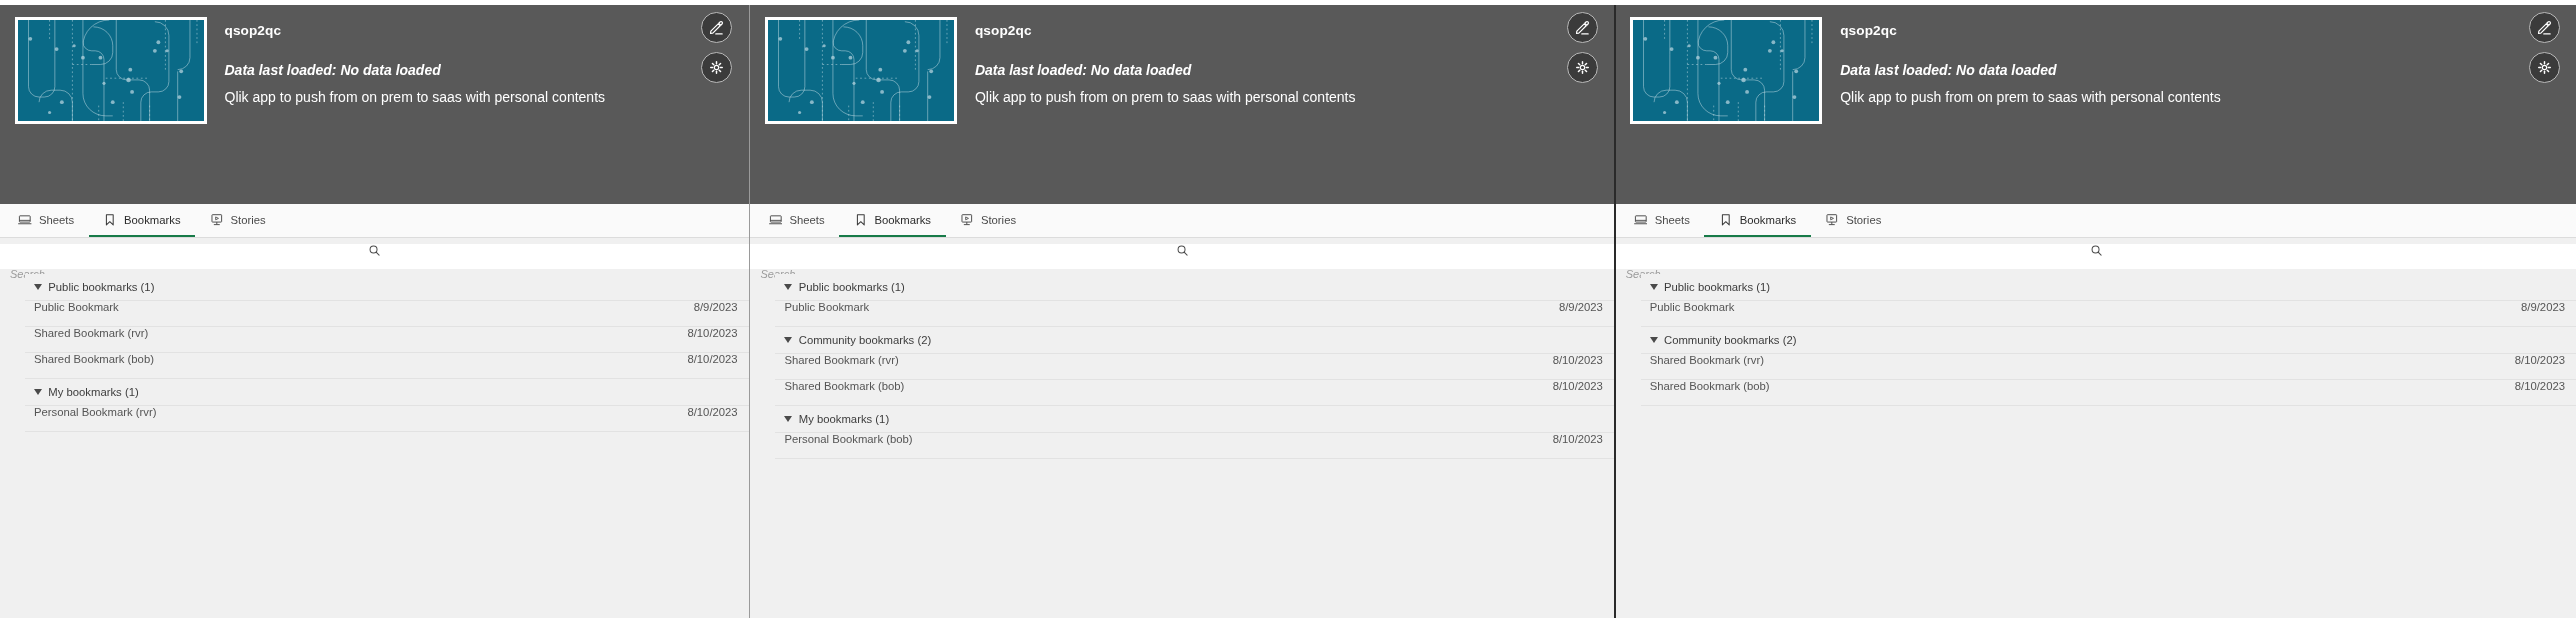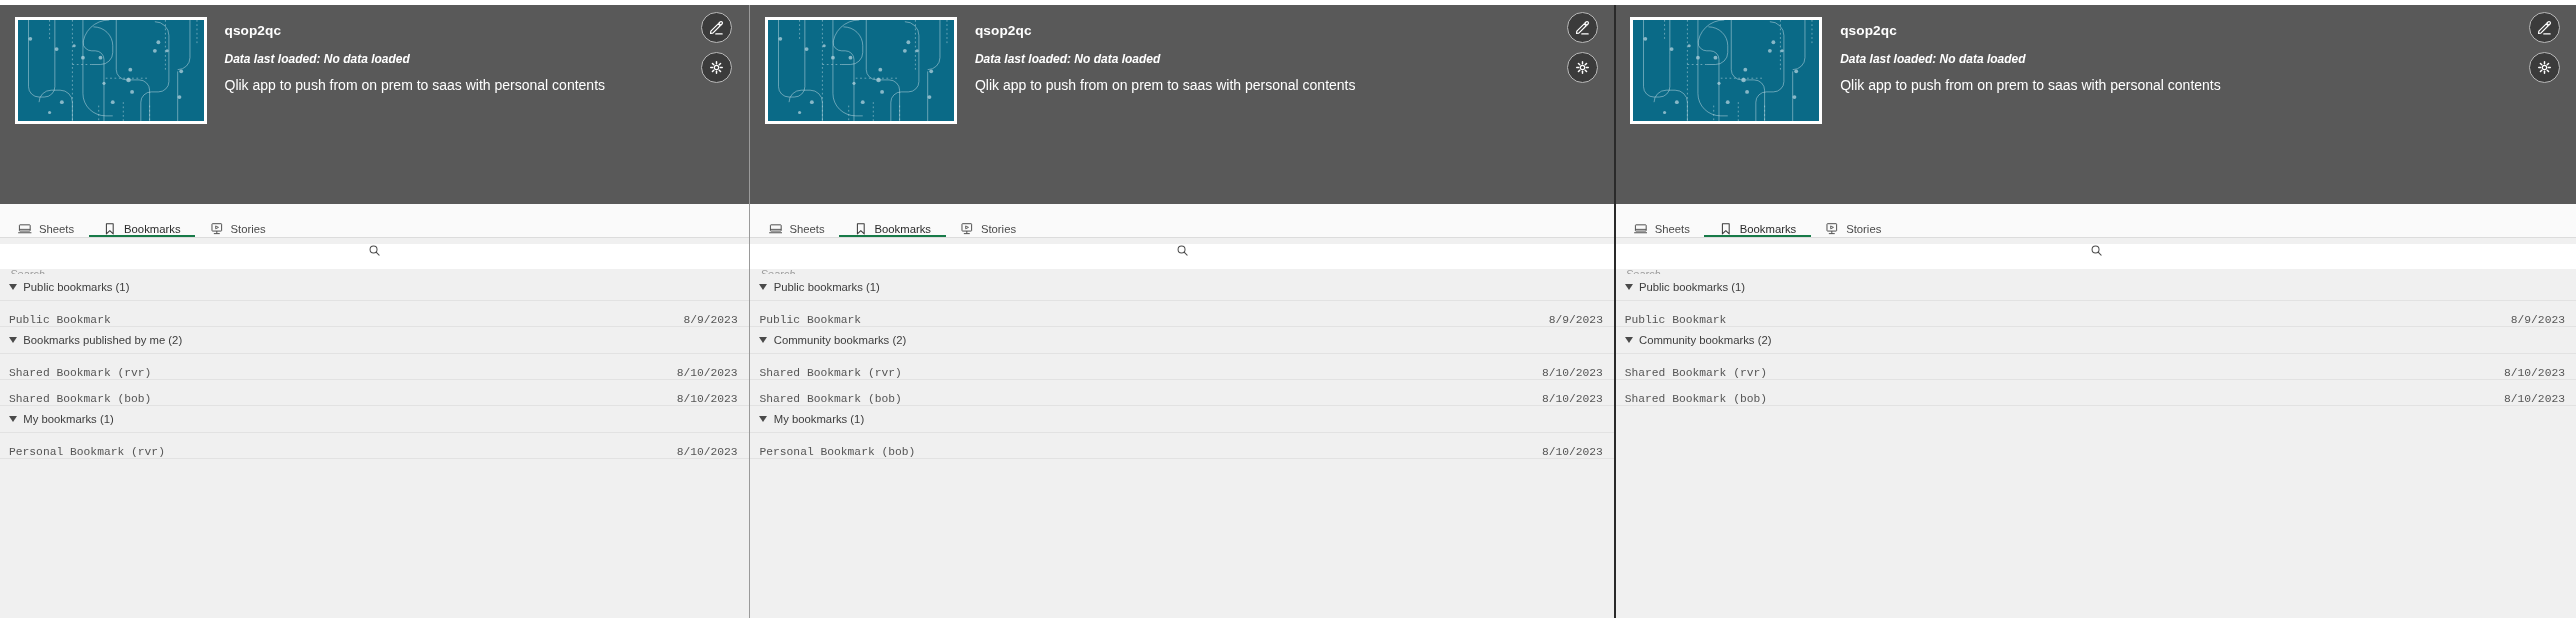--- a/index.html
+++ b/index.html
@@ -69,24 +69,24 @@
   .app-title {
     color: #ffffff;
     font-size: 13.6px;
     font-weight: bold;
     letter-spacing: 0.1px;
     line-height: 1.25;
     white-space: nowrap;
   }
   .app-subtitle {
     color: #ffffff;
-    font-size: 12px;
+    font-size: 14px;
     font-style: italic;
     font-weight: bold;
-    margin-top: 12px;
+    margin-top: 22px;
     white-space: nowrap;
   }
   .app-desc {
     color: #ffffff;
     font-size: 14px;
     margin-top: 11.8px;
     white-space: nowrap;
   }
 
   .hdr-actions {
@@ -116,21 +116,21 @@
     background: #fafafa;
     height: 34px;
     border-bottom: 0.9px solid #dcdcdc;
     display: flex;
     align-items: stretch;
     padding-left: 3.6px;
     flex: 0 0 auto;
   }
   .tab {
     display: flex;
-    align-items: flex-end;
+    align-items: center;
     gap: 7.3px;
     padding: 0 14.5px;
     font-size: 11.3px;
     color: #4a4a4a;
     cursor: pointer;
     border-bottom: 2.7px solid transparent;
     position: relative;
     top: 0.9px;
   }
   .tab.active {
@@ -164,20 +164,21 @@
     color: #3a3a3a;
     width: 100%;
   }
   .search-box input::placeholder { color: #9b9b9b; font-style: italic; }
 
   
   .list {
     flex: 1 1 auto;
     background: #f0f0f0;
     overflow: hidden;
+    margin-left: 25px;
   }
   .group-head {
     height: 27px;
     display: flex;
     align-items: center;
     gap: 6.3px;
     padding-left: 9px;
     font-size: 11.3px;
     color: #3d3d3d;
     cursor: pointer;
@@ -186,29 +187,28 @@
   }
   .caret {
     width: 0; height: 0;
     border-left: 4.5px solid transparent;
     border-right: 4.5px solid transparent;
     border-top: 6.3px solid #4a4a4a;
   }
   .bm-row {
     height: 26px;
     display: flex;
-    align-items: flex-end;
+    align-items: flex-start;
     justify-content: space-between;
     padding: 0 11px 0 9px;
     font-size: 11.3px;
     color: #555555;
     border-bottom: 0.9px solid #e2e2e2;
     background: #f0f0f0;
     cursor: pointer;
-    font-family: Liberation Mono, monospace;
   }
   .bm-name { white-space: nowrap; }
   .bm-date { white-space: nowrap; color: #555555; }
 
   .topstrip {
     position: absolute;
     left: 0; top: 0;
     width: 2576px;
     height: 4.5px;
     background: #ffffff;
@@ -341,24 +341,20 @@
         </div>
       </div>
       <div class="list">
         <div class="group-head">
           <span class="caret"></span>
           <span>Public bookmarks (1)</span>
         </div>
         <div class="bm-row">
           <span class="bm-name">Public Bookmark</span>
           <span class="bm-date">8/9/2023</span>
-        </div>
-        <div class="group-head">
-          <span class="caret"></span>
-          <span>Bookmarks published by me (2)</span>
         </div>
         <div class="bm-row">
           <span class="bm-name">Shared Bookmark (rvr)</span>
           <span class="bm-date">8/10/2023</span>
         </div>
         <div class="bm-row">
           <span class="bm-name">Shared Bookmark (bob)</span>
           <span class="bm-date">8/10/2023</span>
         </div>
         <div class="group-head">

